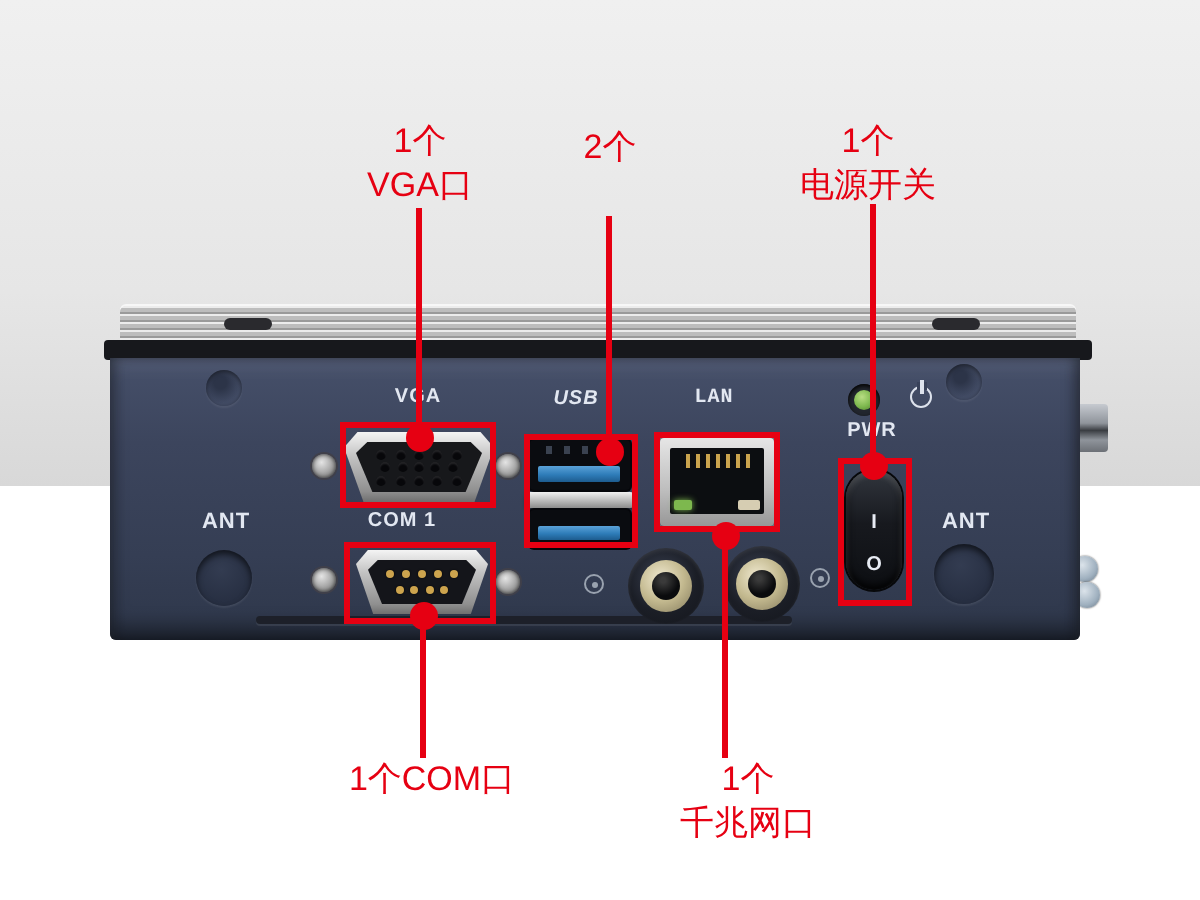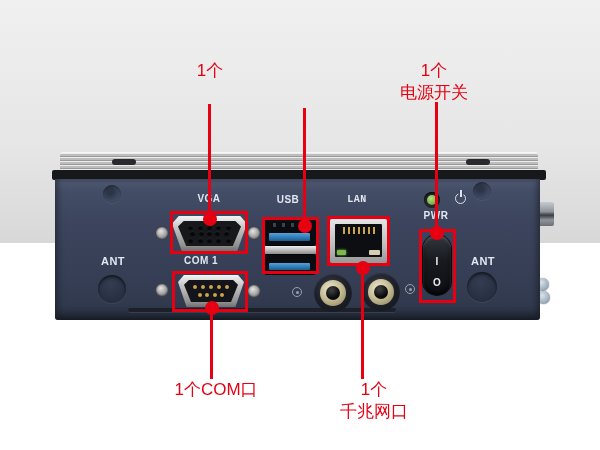--- a/index.html
+++ b/index.html
@@ -216,21 +216,21 @@
         <div class="pin-row gold" style="padding:0 6px;">
             <i></i>
             <i></i>
             <i></i>
             <i></i>
           </div>
       </div>
       <div class="screw" style="left:101px;top:105px;"></div>
       <div class="screw" style="left:193px;top:106px;"></div>
 
-      <div class="port-label" style="left:213px;top:15px;">USB</div>
+      <div class="port-label" style="left:213px;top:15px;font-style:italic;">USB</div>
       <div class="usb-port usb1">
         <div class="usb-pins"></div>
         <div class="usb-tongue"></div>
       </div>
       <div class="usb-divider"></div>
       <div class="usb-port usb2">
         <div class="usb-tongue"></div>
       </div>
 
       <div class="port-label" style="left:282px;top:15px;font-family:Liberation Mono, monospace;">LAN</div>
@@ -269,22 +269,24 @@
   <div class="ann-line line-com"></div>
   <div class="ann-line line-lan"></div>
   <div class="ann-dot dot-vga"></div>
   <div class="ann-dot dot-usb"></div>
   <div class="ann-dot dot-pwr"></div>
   <div class="ann-dot dot-com"></div>
   <div class="ann-dot dot-lan"></div>
 
   <div class="ann-text ann-vga">
     <div>1个</div>
+    <div>VGA口</div>
   </div>
   <div class="ann-text ann-usb">
+    <div>2个</div>
   </div>
   <div class="ann-text ann-pwr">
     <div>1个</div>
     <div>电源开关</div>
   </div>
   <div class="ann-text ann-com">
     <div>1个COM口</div>
   </div>
   <div class="ann-text ann-lan">
     <div>1个</div>

